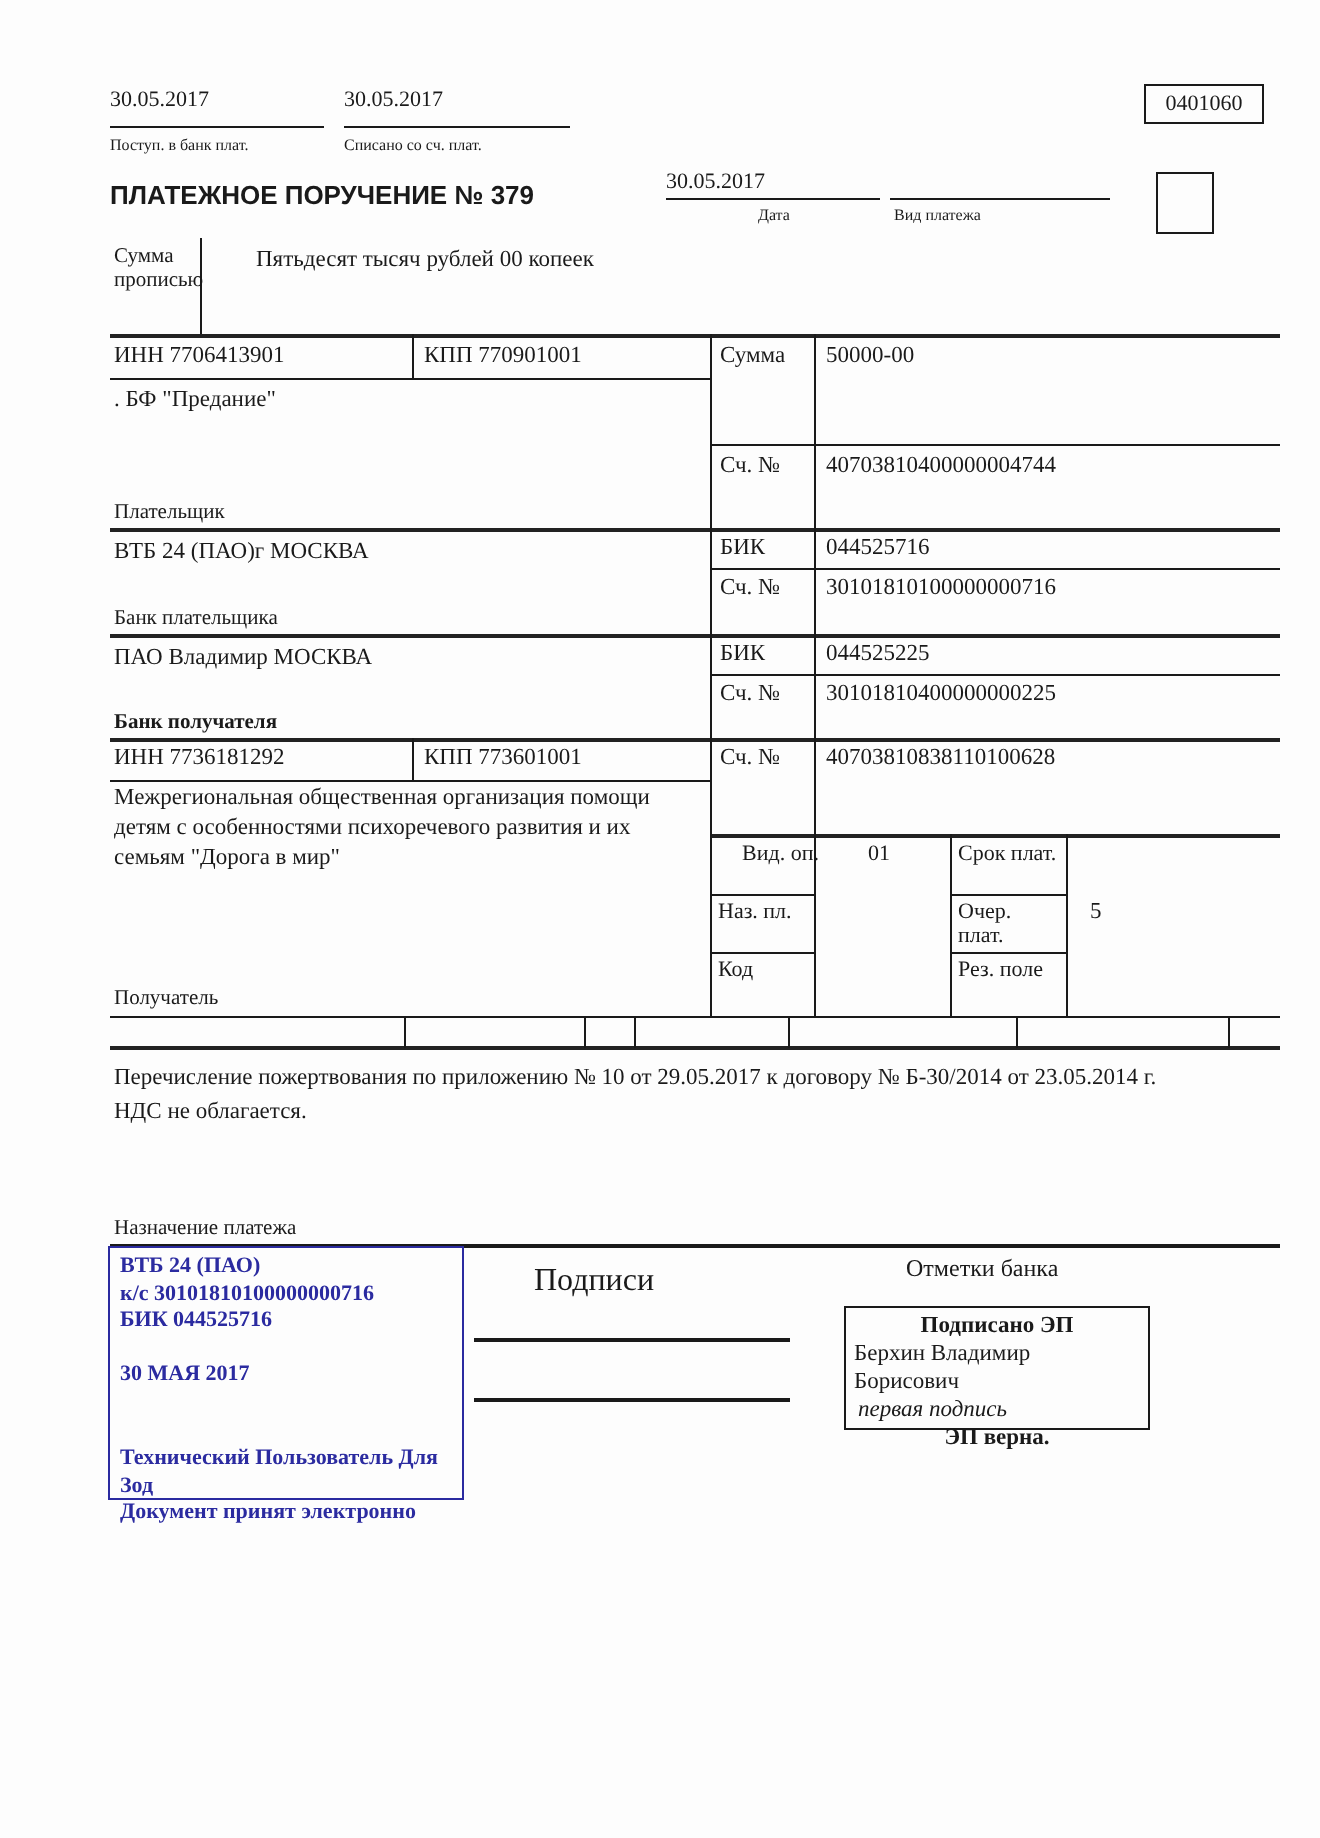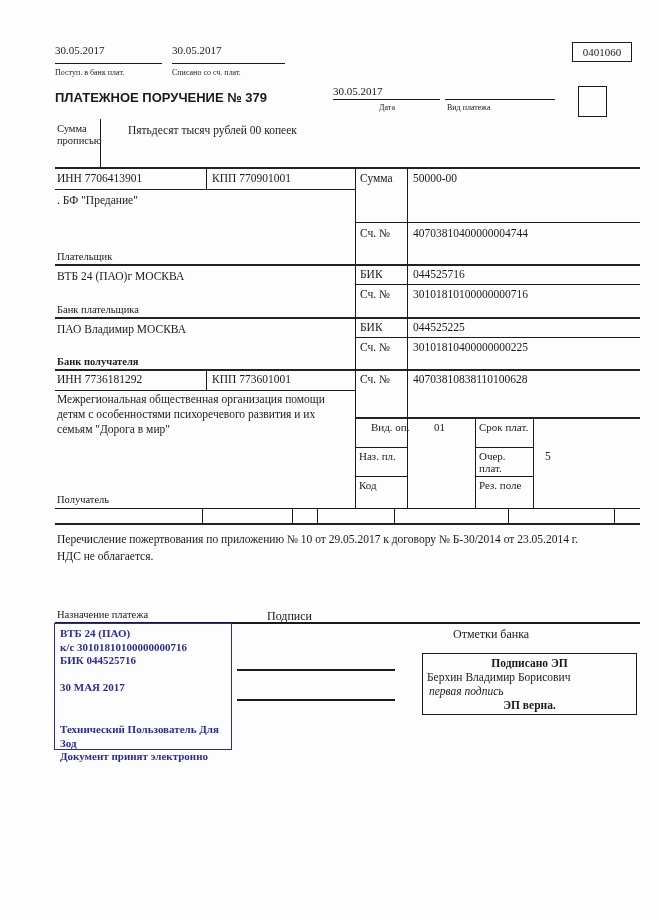--- a/index.html
+++ b/index.html
@@ -117,36 +117,36 @@
   <div class="abs t11" style="left:479px;top:450px;width:52px;">Очер. плат.</div>
   <div class="abs t115" style="left:545px;top:449px;">5</div>
   <div class="abs t11" style="left:359px;top:479px;">Код</div>
   <div class="abs t11" style="left:479px;top:479px;width:56px;">Рез. поле</div>
   <div class="abs t105" style="left:57px;top:494px;">Получатель</div>
 
   <div class="abs t115" style="left:57px;top:531px;width:540px;line-height:17px;">Перечисление пожертвования по приложению № 10 от 29.05.2017 к договору № Б-30/2014 от 23.05.2014 г. НДС не облагается.</div>
   <div class="abs t105" style="left:57px;top:609px;">Назначение платежа</div>
   <div class="hl" style="left:55px;top:622px;width:585px;height:1.5px;"></div>
 
-  <div class="abs" style="left:267px;top:609px;font-size:12px;text-align:center;">Подписи</div>
+  <div class="abs" style="left:267px;top:632px;font-size:16px;text-align:center;">Подписи</div>
   <div class="abs" style="left:453px;top:627px;font-size:12px;">Отметки банка</div>
 
   <div class="hl" style="left:237px;top:669px;width:158px;height:1.5px;"></div>
   <div class="hl" style="left:237px;top:699px;width:158px;height:1.5px;"></div>
 
   <div class="stamp" style="left:54px;top:623px;width:178px;height:127px;">
     <div>ВТБ 24 (ПАО)</div>
     <div>к/с 30101810100000000716</div>
     <div>БИК 044525716</div>
     <div style="margin-top:13px;">30 МАЯ 2017</div>
     <div style="margin-top:29px;">Технический Пользователь Для</div>
     <div>Зод</div>
     <div>Документ принят электронно</div>
   </div>
 
-  <div class="ep" style="left:422px;top:653px;width:215px;height:62px;">
+  <div class="ep" style="left:422px;top:653px;width:153px;height:62px;">
     <div class="ctr b">Подписано ЭП</div>
     <div>Берхин Владимир Борисович</div>
     <div class="i" style="padding-left:2px;">первая подпись</div>
     <div class="ctr b">ЭП верна.</div>
   </div>
 
 </div>
 
 </body></html>

